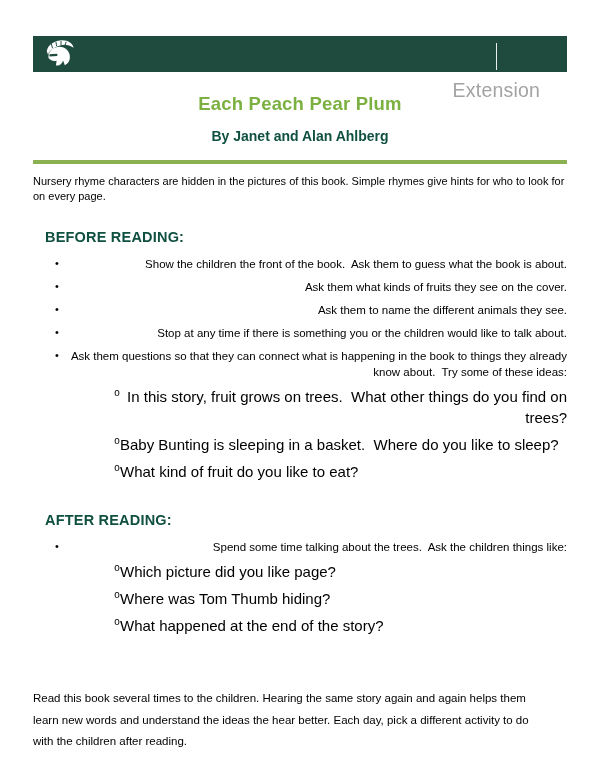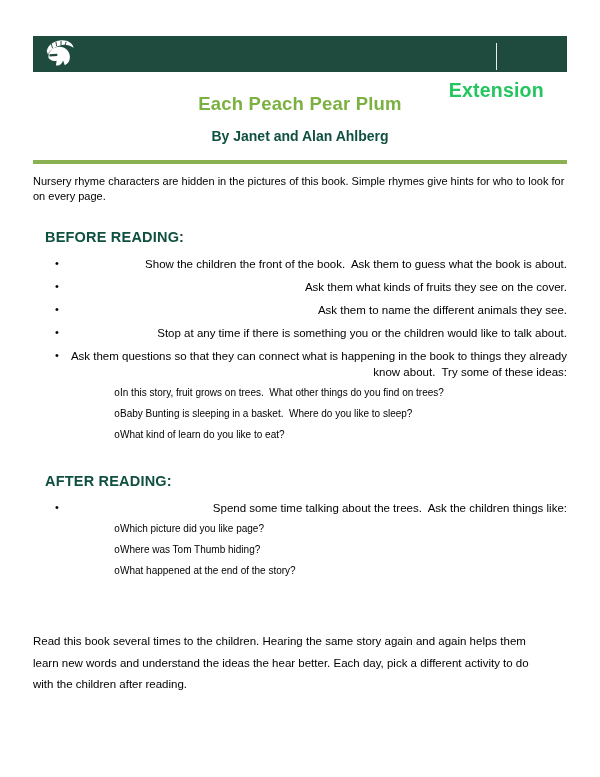--- a/index.html
+++ b/index.html
@@ -26,21 +26,21 @@
     font-family:"Liberation Serif", serif; font-weight:bold;
     font-size:13.5px; letter-spacing:0.3px; line-height:1;
     border-bottom:1.6px solid #fff; padding-bottom:2px;
   }
   .wm-bottom {
     font-family:"Liberation Serif", serif;
     font-size:8.6px; letter-spacing:4.4px; text-indent:2px;
     line-height:1; margin-top:2.5px; white-space:nowrap;
   }
   .wm-divider { width:1px; height:27px; background:#fff; opacity:0.9; }
-  .extension { color:#22c55e; font-size:19.5px; font-weight:700; letter-spacing:0.2px; }
+  .extension { color:#a3a3a3; font-size:19.5px; font-weight:400; letter-spacing:0.2px; }
 
   
   .title {
     margin:21px 0 0; text-align:center;
     font-size:18.5px; font-weight:bold;
     color:var(--title-green, #7cb142); letter-spacing:0.2px;
   }
   .byline {
     margin:13px 0 0; text-align:center;
     font-size:14px; font-weight:bold;
@@ -62,21 +62,21 @@
   .bullet { display:flex; align-items:flex-start; padding-left:22px; margin:0 0 7px; }
   .b-marker { flex:none; width:15px; font-size:11px; line-height:1.4; }
   .b-body { flex:1; min-width:0;text-align:right; }
   .b-text { font-size:11.5px; line-height:1.4; white-space:pre-wrap; display:block; }
   ul.subs { list-style:none; margin:6px 0 0; padding:0; }
   .sub { display:flex; align-items:flex-start; padding-left:35px; margin:0 0 6px; }
   .s-marker {
     flex:none; width:15px; font-size:10px; line-height:1.5;
     font-family:"Liberation Mono", monospace;
   }
-  .s-text { font-size:10px; line-height:1.4; white-space:pre-wrap; }
+  .s-text { font-size:15px; line-height:1.4; white-space:pre-wrap; }
 
   .closing {
     margin:46px 0 0; font-size:11.5px; line-height:1.85;
     max-width:516px; white-space:pre-wrap;
   }
 </style>
 </head>
 <body>
 
 <div class="page">
@@ -156,21 +156,21 @@
     <span class="s-text">In this story, fruit grows on trees.  What other things do you find on trees?</span>
   </li>
 
   <li class="sub">
     <span class="s-marker">o</span>
     <span class="s-text">Baby Bunting is sleeping in a basket.  Where do you like to sleep?</span>
   </li>
 
   <li class="sub">
     <span class="s-marker">o</span>
-    <span class="s-text">What kind of learn do you like to eat?</span>
+    <span class="s-text">What kind of fruit do you like to eat?</span>
   </li>
 </ul>
     </div>
   </li>
 </ul>
   </section>
 
   <section class="section">
     <h3 class="sec-heading">AFTER READING:</h3>
     <ul class="bullets">

